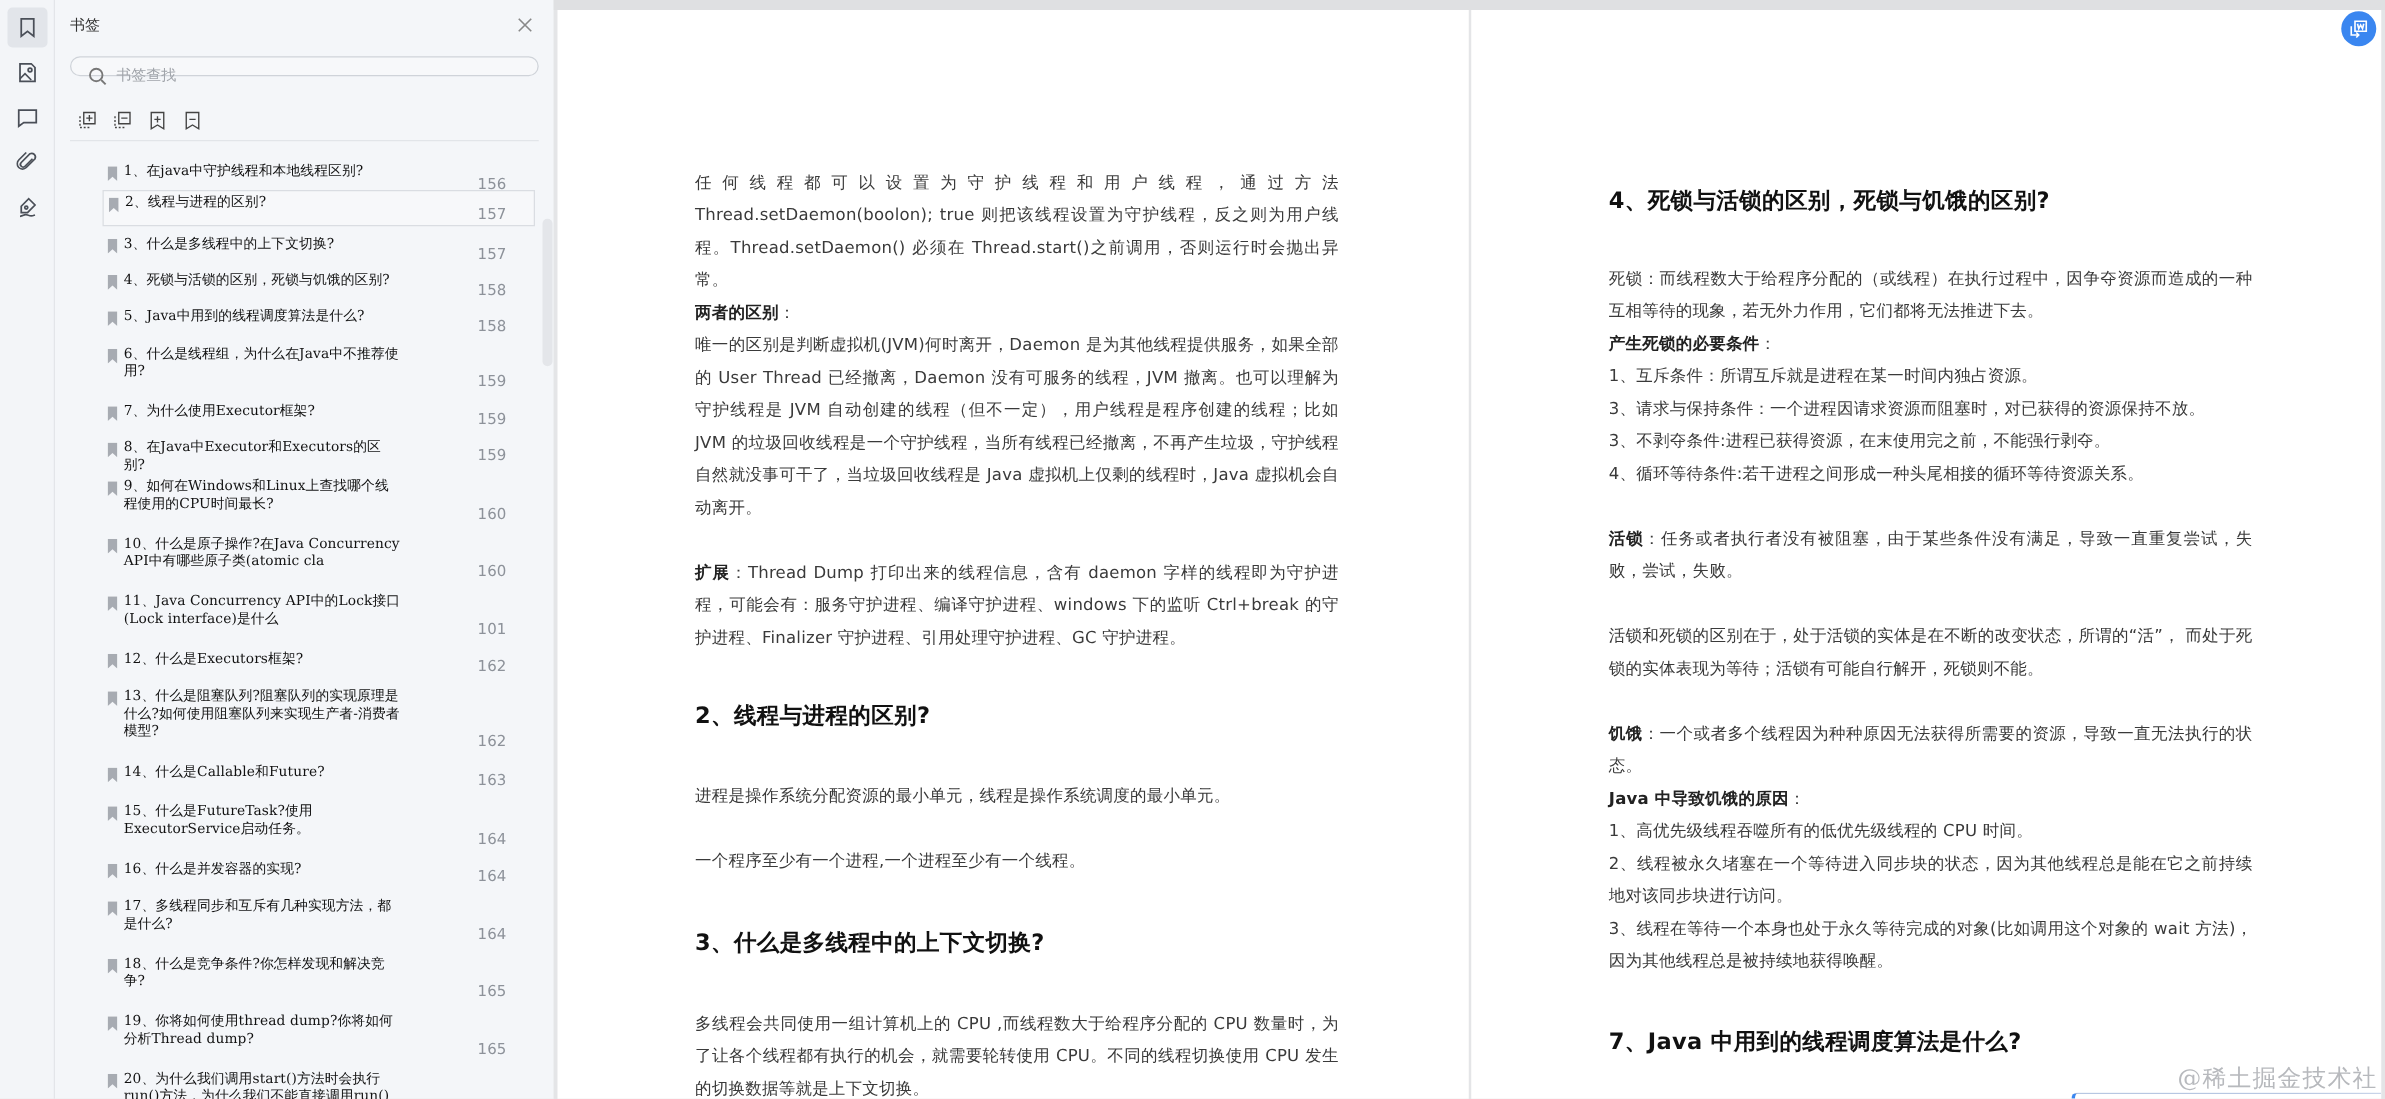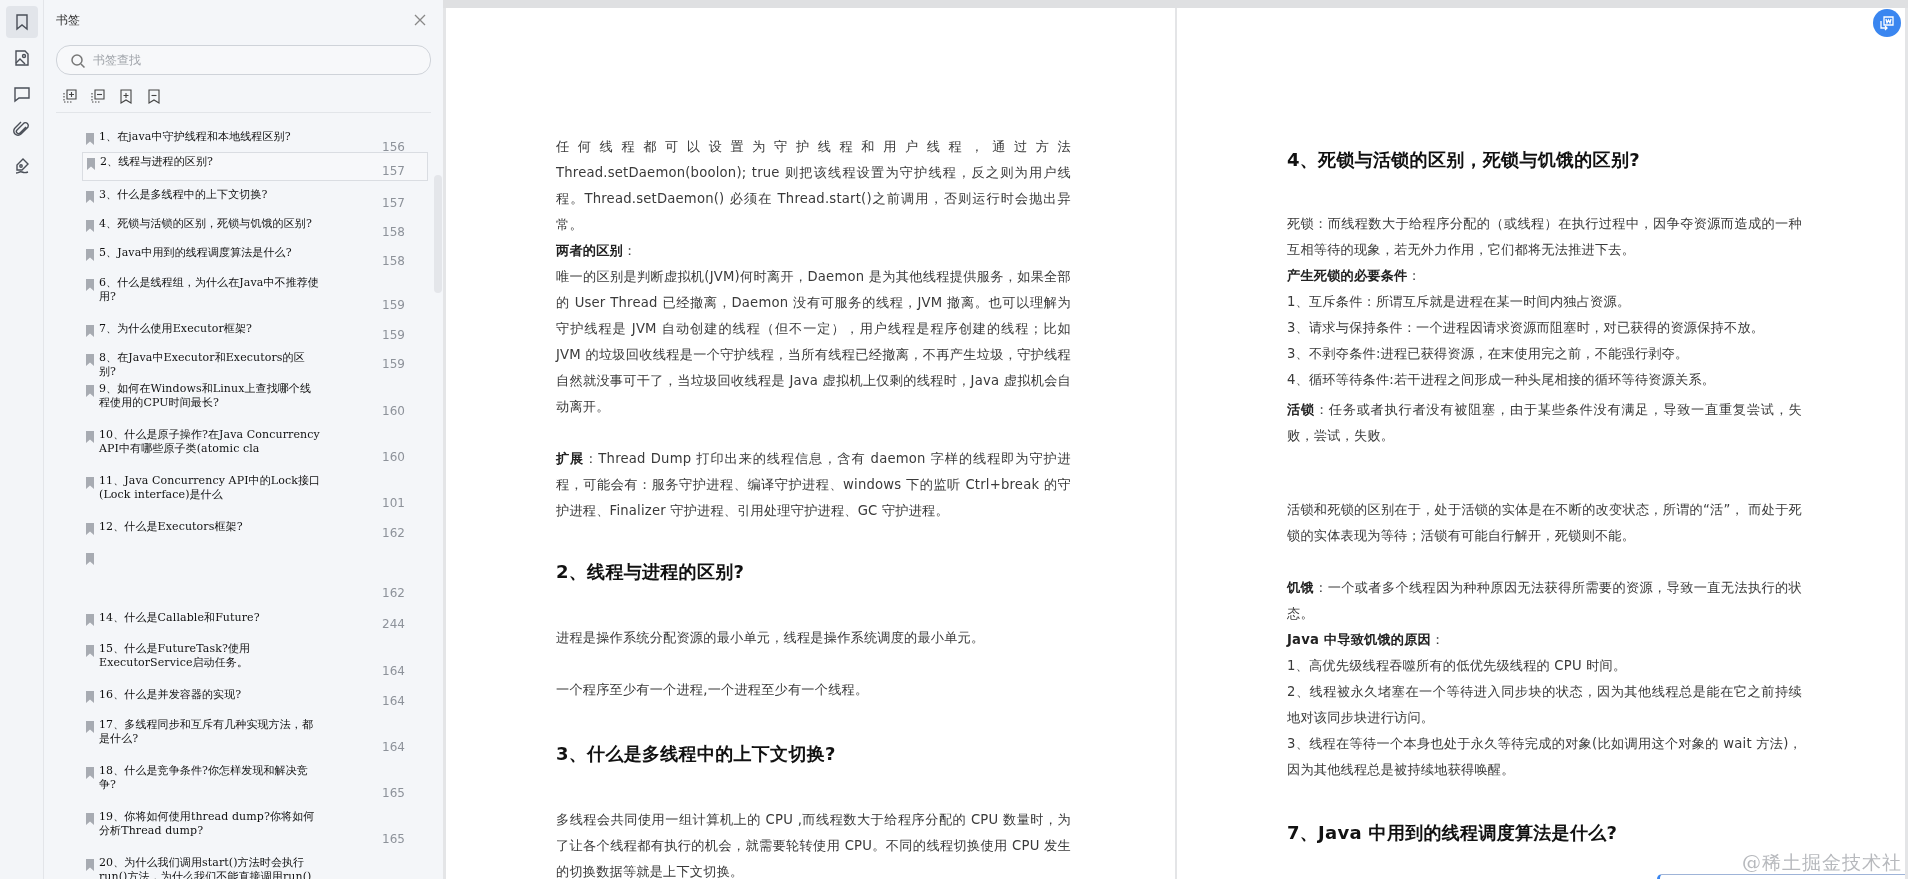--- a/index.html
+++ b/index.html
@@ -9,21 +9,21 @@
   .rail { position: absolute; left: 0; top: 0; width: 44px; height: 879px; background: #f3f5f8; border-right: 1px solid #e3e5e9; }
   .rail-btn { position: absolute; left: 6px; width: 32px; height: 32px; border-radius: 4px; display: flex; align-items: center; justify-content: center; }
   .rail-btn.active { background: #e2e5ea; }
   .rail-btn svg { width: 18px; height: 18px; stroke: #4a4f58; fill: none; stroke-width: 1.4; }
 
   
   .panel { position: absolute; left: 44px; top: 0; width: 399px; height: 879px; background: #f4f6f9; }
   .panel-title { position: absolute; left: 12px; top: 12px; font-size: 12px; color: #333; }
   .panel-close { position: absolute; left: 369px; top: 12px; width: 14px; height: 14px; }
   .panel-close svg { width: 14px; height: 14px; stroke: #888; stroke-width: 1.3; }
-  .search { position: absolute; left: 12px; top: 45px; width: 375px; height: 30px; border: 1px solid #cfd3d9; border-radius: 14px; background: #f7f8fa; }
+  .search { position: absolute; left: 12px; top: 45px; width: 375px; height: 16px; border: 1px solid #cfd3d9; border-radius: 14px; background: #f7f8fa; }
   .search svg { position: absolute; left: 13px; top: 7px; width: 16px; height: 16px; stroke: #777; fill: none; stroke-width: 1.5; }
   .search input { position: absolute; left: 36px; top: 0; height: 28px; width: 330px; border: none; background: transparent; font-size: 12px; color: #333; outline: none; font-family: "DejaVu Sans", sans-serif; }
   .search input::placeholder { color: #a0a4aa; }
   .tools { position: absolute; left: 18px; top: 88px; display: flex; gap: 12px; }
   .tool { width: 16px; height: 16px; }
   .tool svg { width: 16px; height: 16px; stroke: #444; fill: none; stroke-width: 1.1; }
   .panel-divider { position: absolute; left: 12px; top: 112px; width: 375px; height: 1px; background: #e2e5e9; }
 
   .bm-list { position: absolute; left: 0; top: 124px; width: 390px; }
   .bm { position: absolute; left: 38px; width: 345px; }
@@ -185,26 +185,27 @@
       <span class="txt">11、Java Concurrency API中的Lock接口(Lock interface)是什么</span>
       <span class="pg" style="top:24px">101</span>
     </div>
     <div class="bm" style="top:394px;height:24px">
       <span class="flag"></span>
       <span class="txt">12、什么是Executors框架?</span>
       <span class="pg" style="top:8px">162</span>
     </div>
     <div class="bm" style="top:424px;height:56px">
       <span class="flag"></span>
+      <span class="txt">13、什么是阻塞队列?阻塞队列的实现原理是什么?如何使用阻塞队列来实现生产者-消费者模型?</span>
       <span class="pg" style="top:38px">162</span>
     </div>
     <div class="bm" style="top:485px;height:24px">
       <span class="flag"></span>
       <span class="txt">14、什么是Callable和Future?</span>
-      <span class="pg" style="top:8px">244</span>
+      <span class="pg" style="top:8px">163</span>
     </div>
     <div class="bm" style="top:516px;height:40px">
       <span class="flag"></span>
       <span class="txt">15、什么是FutureTask?使用ExecutorService启动任务。</span>
       <span class="pg" style="top:24px">164</span>
     </div>
     <div class="bm" style="top:562px;height:24px">
       <span class="flag"></span>
       <span class="txt">16、什么是并发容器的实现?</span>
       <span class="pg" style="top:8px">164</span>
@@ -251,21 +252,21 @@
 
 <div class="page p2">
   <div class="content">
     <div class="h2" style="top:140px">4、死锁与活锁的区别，死锁与饥饿的区别?</div>
     <div class="para" style="top:203px">死锁：而线程数大于给程序分配的（或线程）在执行过程中，因争夺资源而造成的一种互相等待的现象，若无外力作用，它们都将无法推进下去。</div>
     <div class="para" style="top:255px"><b>产生死锁的必要条件</b><span>：</span></div>
     <div class="para" style="top:281px">1、互斥条件：所谓互斥就是进程在某一时间内独占资源。</div>
     <div class="para" style="top:307px">3、请求与保持条件：一个进程因请求资源而阻塞时，对已获得的资源保持不放。</div>
     <div class="para" style="top:333px">3、不剥夺条件:进程已获得资源，在末使用完之前，不能强行剥夺。</div>
     <div class="para" style="top:359px">4、循环等待条件:若干进程之间形成一种头尾相接的循环等待资源关系。</div>
-    <div class="para" style="top:389px"><b>活锁</b><span>：</span><span>任务或者执行者没有被阻塞，由于某些条件没有满足，导致一直重复尝试，失败，尝试，失败。</span></div>
+    <div class="para" style="top:411px"><b>活锁</b><span>：</span><span>任务或者执行者没有被阻塞，由于某些条件没有满足，导致一直重复尝试，失败，尝试，失败。</span></div>
     <div class="para" style="top:489px">活锁和死锁的区别在于，处于活锁的实体是在不断的改变状态，所谓的“活”， 而处于死锁的实体表现为等待；活锁有可能自行解开，死锁则不能。</div>
     <div class="para" style="top:567px"><b>饥饿</b><span>：</span><span>一个或者多个线程因为种种原因无法获得所需要的资源，导致一直无法执行的状态。</span></div>
     <div class="para" style="top:619px"><b>Java 中导致饥饿的原因</b><span>：</span></div>
     <div class="para" style="top:645px">1、高优先级线程吞噬所有的低优先级线程的 CPU 时间。</div>
     <div class="para" style="top:671px">2、线程被永久堵塞在一个等待进入同步块的状态，因为其他线程总是能在它之前持续地对该同步块进行访问。</div>
     <div class="para" style="top:723px">3、线程在等待一个本身也处于永久等待完成的对象(比如调用这个对象的 wait 方法)，因为其他线程总是被持续地获得唤醒。</div>
     <div class="h2" style="top:813px">7、Java 中用到的线程调度算法是什么?</div>
   </div>
 </div>
 

